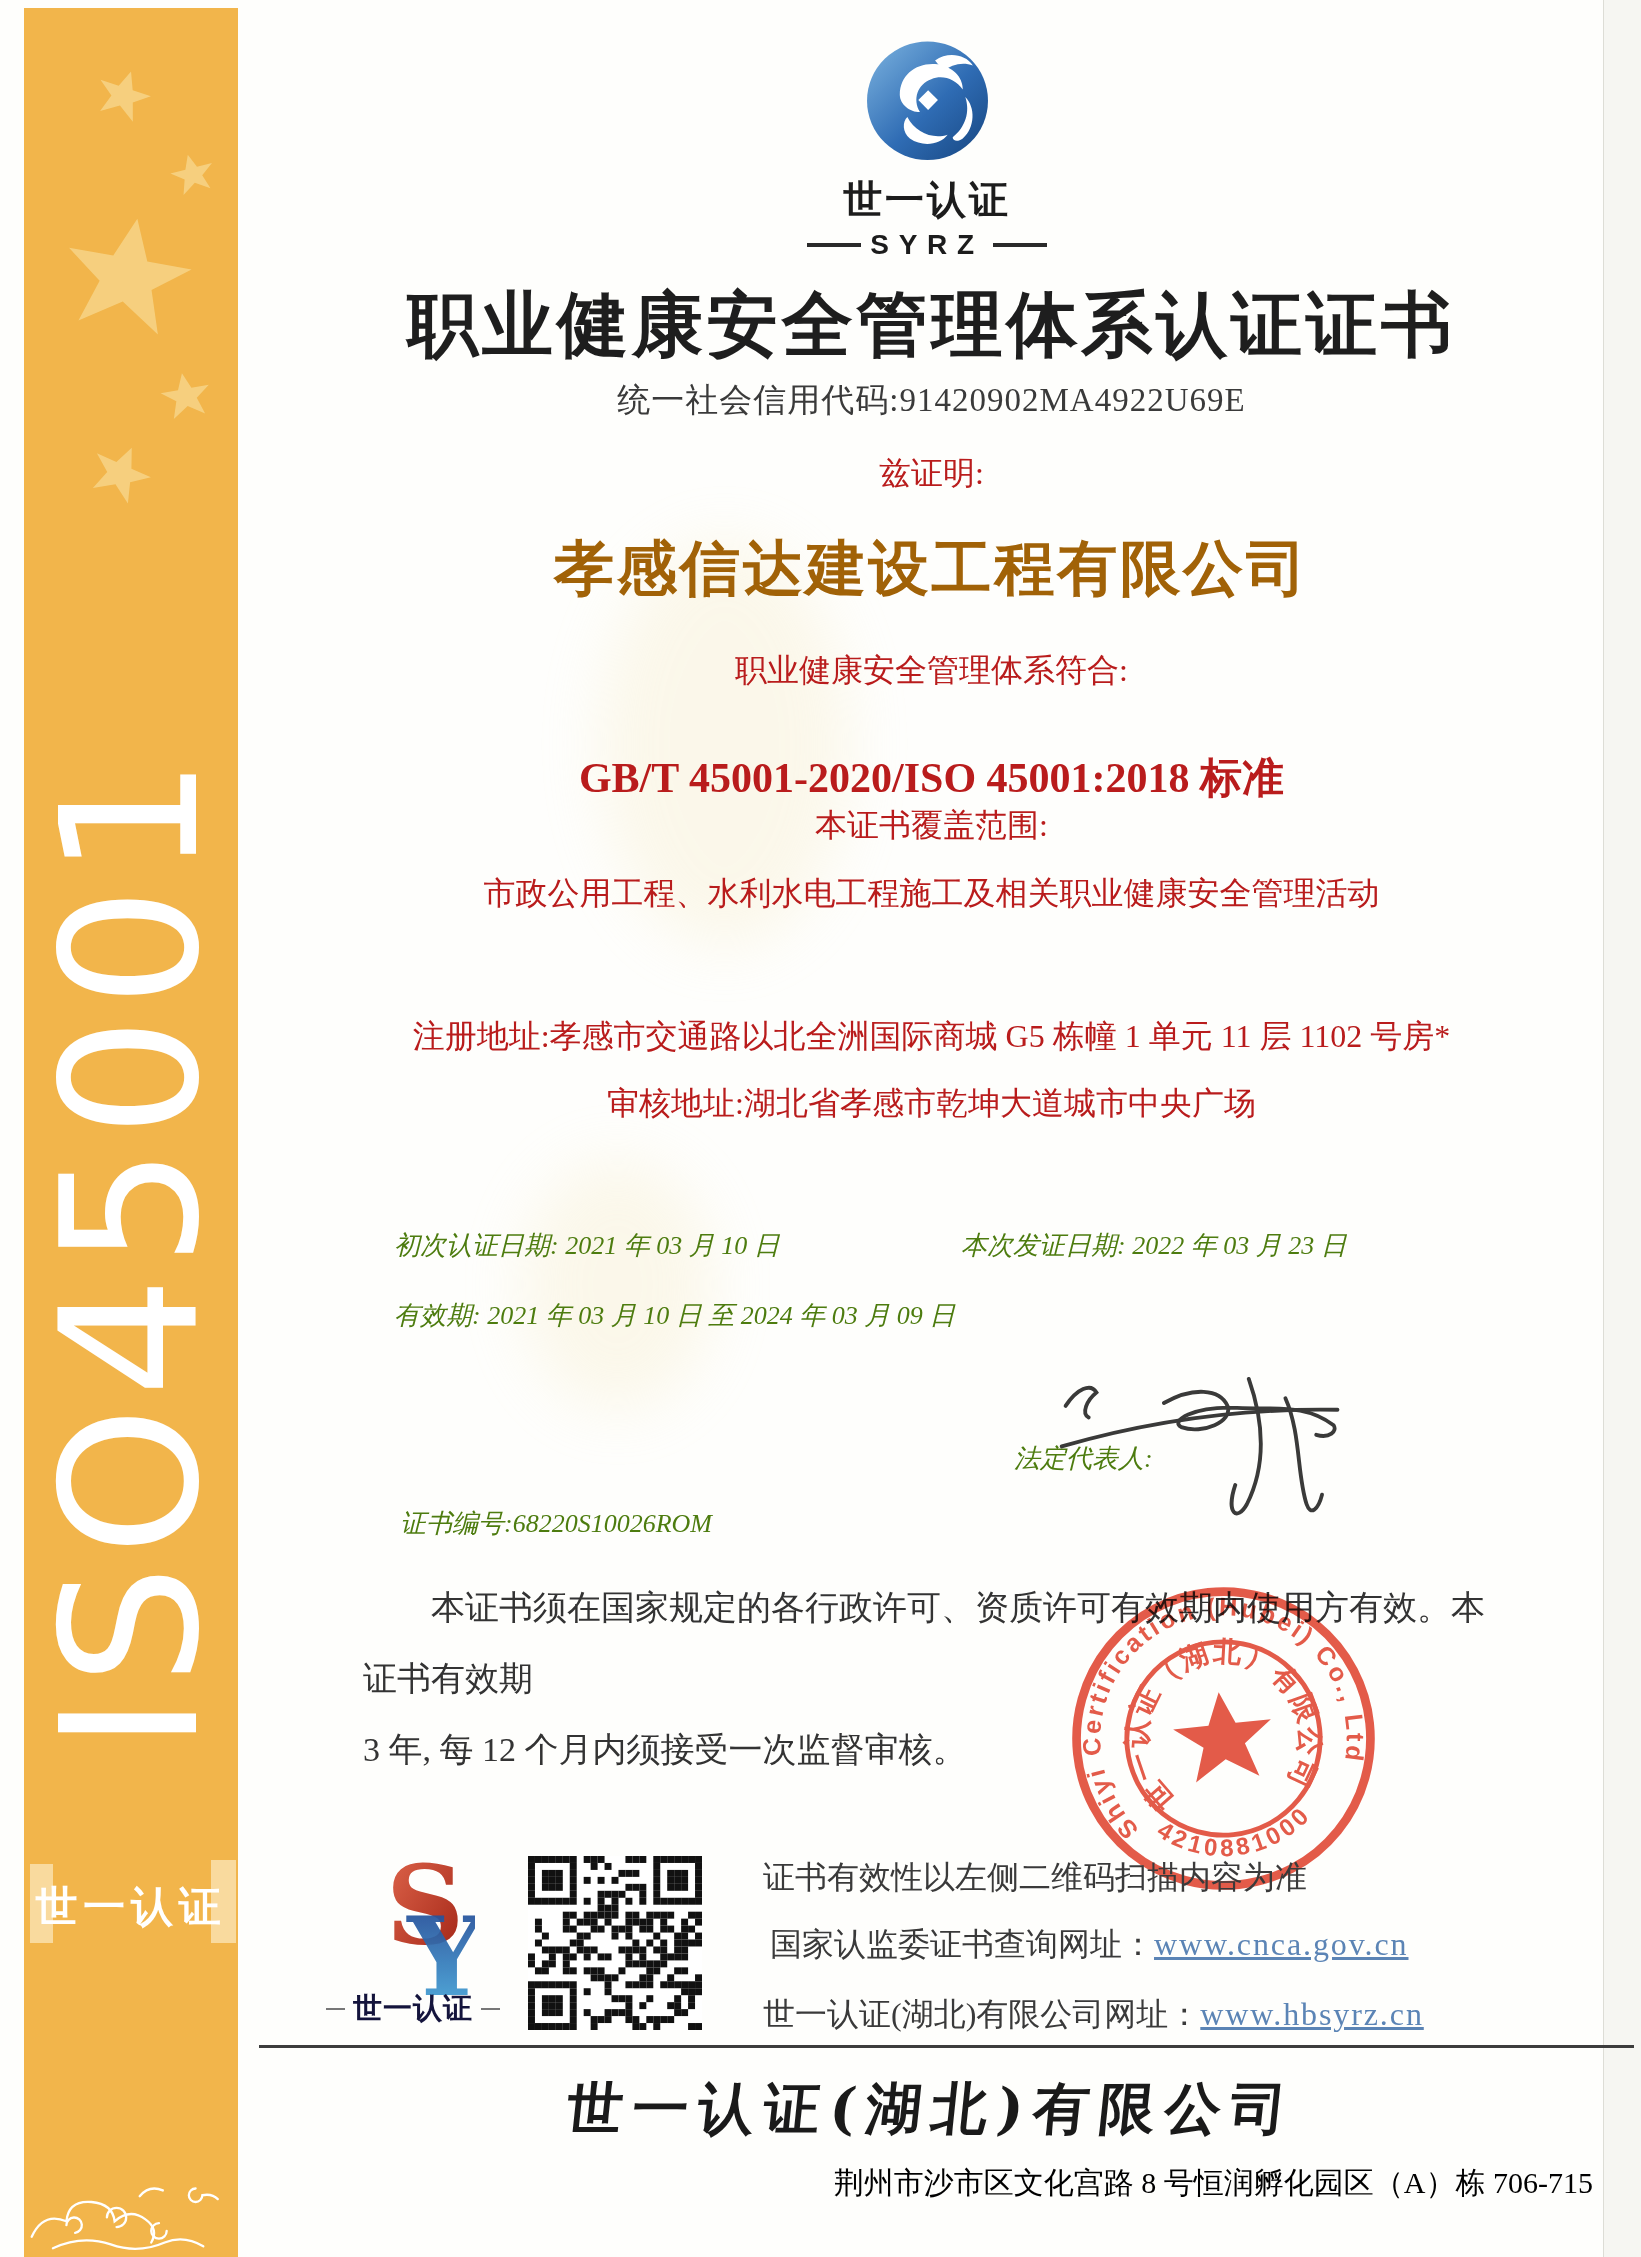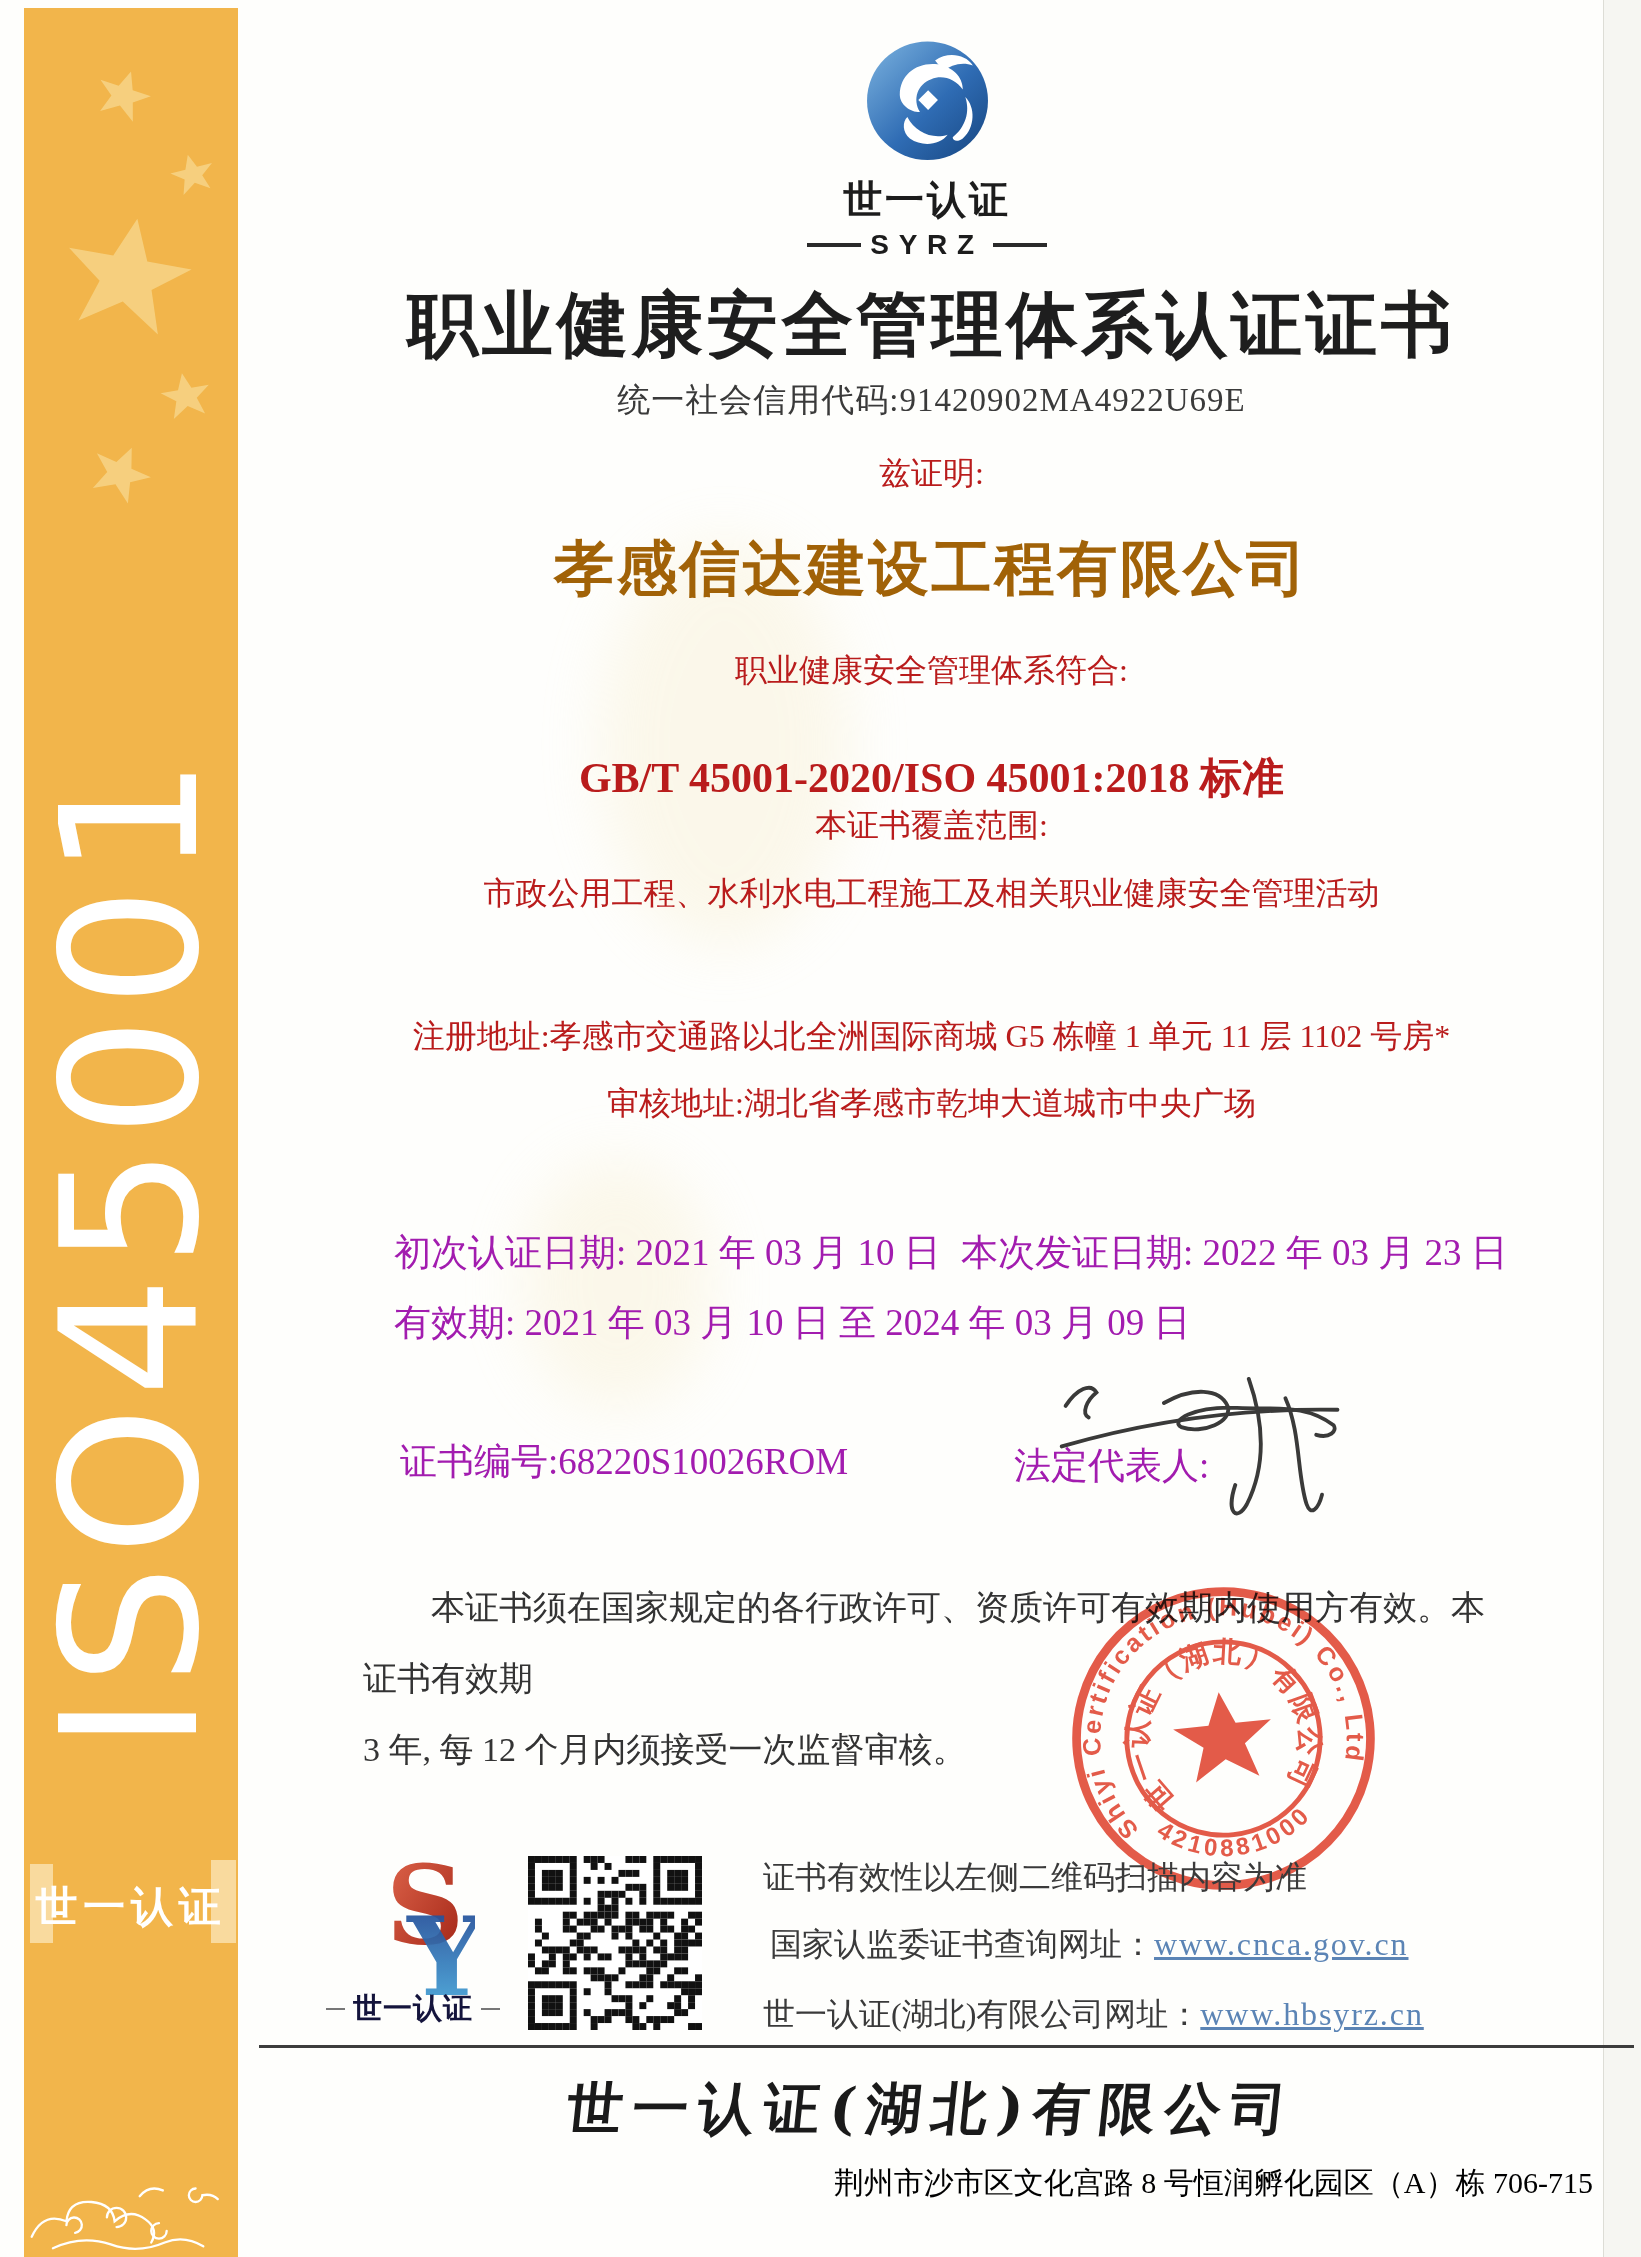--- a/index.html
+++ b/index.html
@@ -27,21 +27,21 @@
   .band-cloud{position:absolute;left:0;top:2159px;}
   
   .row{position:absolute;left:270px;width:1323px;text-align:center;white-space:nowrap;}
   .t-title{font-family:"Liberation Sans", sans-serif;font-weight:bold;font-size:71px;letter-spacing:3.9px;color:#1e1e1e;}
   .t-credit{font-size:33px;color:#3a3a3a;letter-spacing:1px;}
   .t-small{font-size:32px;color:#b91c1c;}
   .t-company{font-family:"Liberation Sans", sans-serif;font-weight:bold;font-size:60px;letter-spacing:2.9px;color:#a16207;}
   .t-standard{font-weight:bold;font-size:42px;color:#b91c1c;margin-top:36px;}
   
   .abs{position:absolute;white-space:nowrap;}
-  .t-body{font-size:37px;color:#a21caf;}
+  .t-body{font-size:26px;color:#4d7c0f;font-style:italic;}
   .statement{position:absolute;left:363px;width:1154px;font-size:34px;color:#333;line-height:71px;}
   .statement .ind{text-indent:2em;}
   
   .logo-wrap{position:absolute;left:792px;top:39px;width:270px;text-align:center;}
   .logo-name{font-family:"Liberation Sans", sans-serif;font-weight:bold;font-size:39px;letter-spacing:2.9px;color:#1c1c1c;margin-top:3.9px;white-space:nowrap;}
   .logo-acro{display:flex;align-items:center;justify-content:center;gap:9.7px;margin-top:1.9px;}
   .logo-acro .dash{width:54px;height:3.9px;background:#2a2a2a;}
   .logo-acro .txt{font-family:"Liberation Sans", sans-serif;font-weight:bold;font-size:28px;letter-spacing:9.7px;color:#1c1c1c;}
   
   .qr-note,.link-line{font-size:32px;color:#3a3a3a;white-space:nowrap;}
@@ -134,21 +134,21 @@
   <div class="row t-small" style="top:649px;">职业健康安全管理体系符合:</div>
   <div class="row t-standard" style="top:714px;">GB/T 45001-2020/ISO 45001:2018 标准</div>
   <div class="row t-small" style="top:804px;">本证书覆盖范围:</div>
   <div class="row t-small" style="top:872px;">市政公用工程、水利水电工程施工及相关职业健康安全管理活动</div>
   <div class="row t-small" style="top:1015px;">注册地址:孝感市交通路以北全洲国际商城 G5 栋幢 1 单元 11 层 1102 号房*</div>
   <div class="row t-small" style="top:1082px;">审核地址:湖北省孝感市乾坤大道城市中央广场</div>
 
   <div class="abs t-body" style="left:394px;top:1228px;">初次认证日期: 2021 年 03 月 10 日</div>
   <div class="abs t-body" style="left:961px;top:1228px;">本次发证日期: 2022 年 03 月 23 日</div>
   <div class="abs t-body" style="left:394px;top:1298px;">有效期: 2021 年 03 月 10 日 至 2024 年 03 月 09 日</div>
-  <div class="abs t-body" style="left:400px;top:1437px;">证书编号:68220S10026ROM</div>
+  <div class="abs t-body" style="left:400px;top:1506px;">证书编号:68220S10026ROM</div>
   <div class="abs t-body" style="left:1014px;top:1441px;">法定代表人:</div>
 
   <svg class="abs" style="left:1048px;top:1350px;" width="309" height="188" viewBox="0 0 320 195">
     <g stroke="#1f1f1f" stroke-width="4" fill="none" stroke-linecap="round" opacity="0.88">
       <path d="M18,58 C30,40 44,34 50,44 C40,52 34,66 42,70"></path>
       <path d="M14,100 C90,78 190,60 300,62"></path>
       <path d="M120,55 C150,38 178,40 186,58 C192,74 160,88 138,80 C126,74 150,58 196,60 C240,62 266,56 296,78 C300,84 292,92 278,88"></path>
       <path d="M208,30 C222,70 228,116 206,160 C196,178 184,170 194,140"></path>
       <path d="M246,50 C262,86 258,130 268,160 C272,172 280,166 284,150"></path>
     </g>

